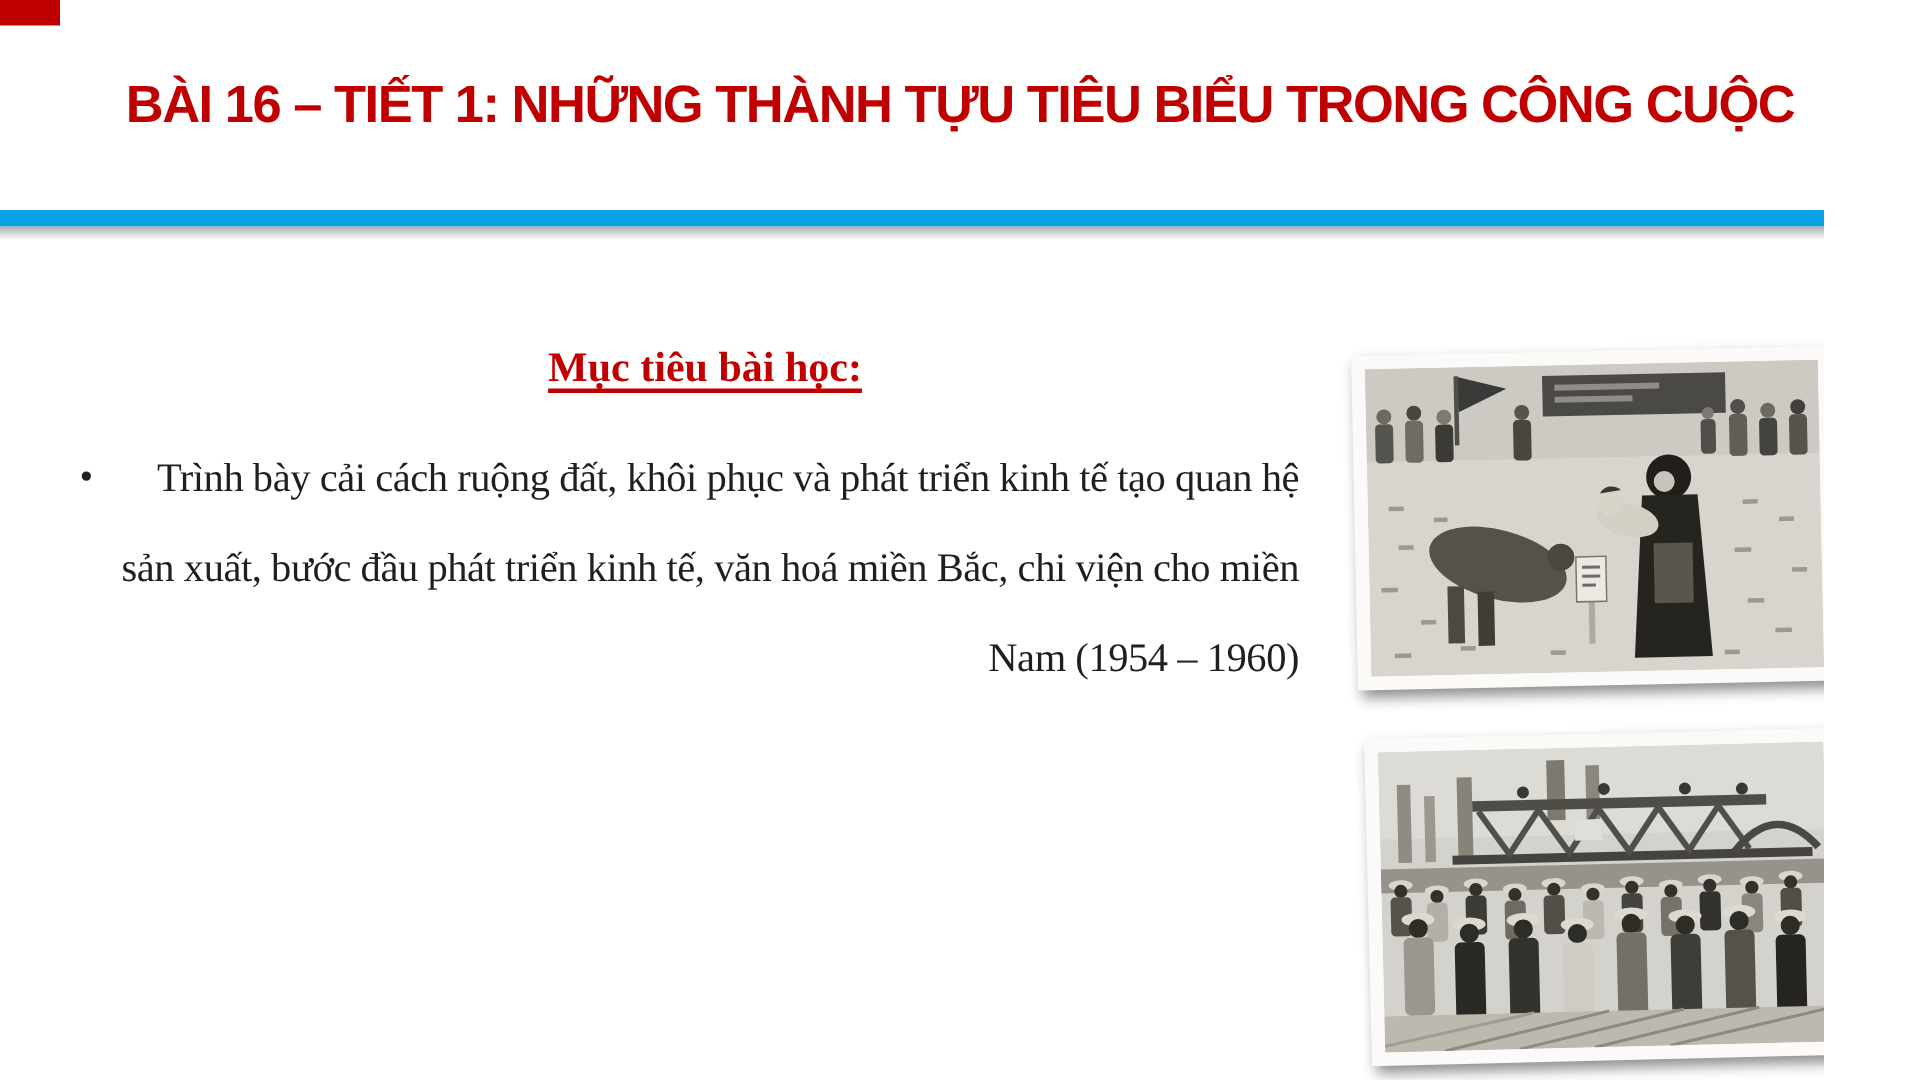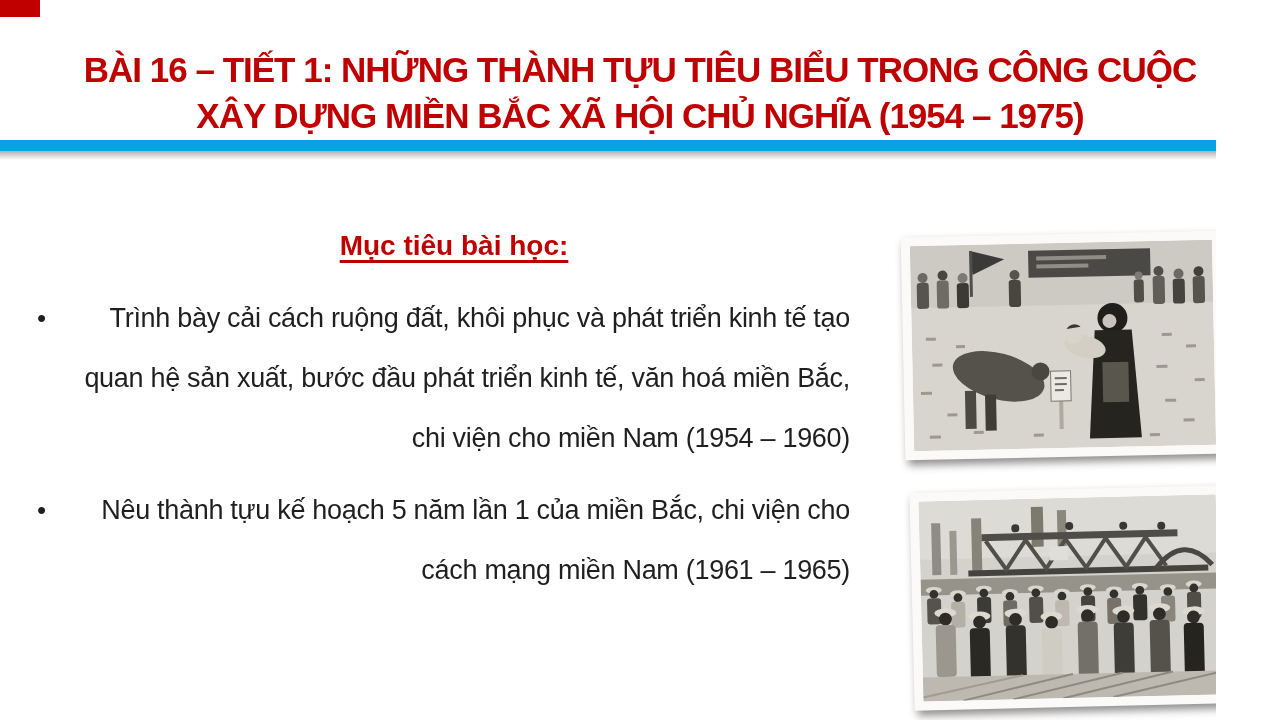--- a/index.html
+++ b/index.html
@@ -11,21 +11,21 @@
   .title{
     position:absolute;top:24px;left:0;width:1280px;text-align:center;
     color:#C00000;font-weight:bold;font-size:35px;line-height:46px;letter-spacing:-1px;
   }
   .title span{display:block;}
   .divider{position:absolute;top:140px;left:0;width:1280px;height:11px;background:#0AA2E4;}
   .divider-shadow{
     position:absolute;top:151px;left:0;width:1280px;height:9px;
     background:linear-gradient(#9c9c9c,rgba(255,255,255,0));opacity:.8;
   }
-  .objectives{position:absolute;left:34px;top:230px;width:840px;}
+  .objectives{position:absolute;left:50px;top:230px;width:840px;font-family:Liberation Serif, serif;}
   .objectives-heading{
     margin:0;text-align:center;font-size:28px;font-weight:bold;color:#C00000;
     text-decoration:underline;text-decoration-thickness:2.5px;text-underline-offset:5px;
   }
   .objectives-list{margin:26px 0 0 0;padding:0;list-style:none;}
   .objectives-list li{
     position:relative;max-width:786px;padding-left:30px;margin:0 0 12px 0;
     font-size:27px;line-height:60px;color:#1F1F1F;letter-spacing:-0.3px;text-align:right;
   }
   .objectives-list li::before{
@@ -41,31 +41,29 @@
 </style>
 </head>
 <body>
 
 <div class="slide">
 
   <div class="corner-accent"></div>
 
   <h1 class="title">
     <span>BÀI 16 – TIẾT 1: NHỮNG THÀNH TỰU TIÊU BIỂU TRONG CÔNG CUỘC</span>
-    <span>XÂY DỰNG MIỀN BẮC XÃ HỘI CHỦ NGHĨA (1954 – 1975)</span>
   </h1>
 
   <div class="divider"></div>
   <div class="divider-shadow"></div>
 
   <section class="objectives">
     <h2 class="objectives-heading">Mục tiêu bài học:</h2>
     <ul class="objectives-list">
       <li>Trình bày cải cách ruộng đất, khôi phục và phát triển kinh tế tạo quan hệ sản xuất, bước đầu phát triển kinh tế, văn hoá miền Bắc, chi viện cho miền Nam (1954 – 1960)</li>
-      <li>Nêu thành tựu kế hoạch 5 năm lần 1 của miền Bắc, chi viện cho cách mạng miền Nam (1961 – 1965)</li>
     </ul>
   </section>
 
   <figure class="photo photo-1" style="margin:0;" aria-label="Ảnh đen trắng: nông dân cắm thẻ nhận ruộng trong cải cách ruộng đất ở miền Bắc">
     <svg width="302" height="205" viewBox="0 0 302 205">
       <rect width="302" height="205" fill="#d8d5cf"></rect>
       <rect width="302" height="62" fill="#cdcac3"></rect>
 
       <path d="M60,6 L94,15 L62,30 Z" fill="#3a3a38"></path>
       <rect x="59" y="6" width="3" height="46" fill="#504e4a"></rect>

